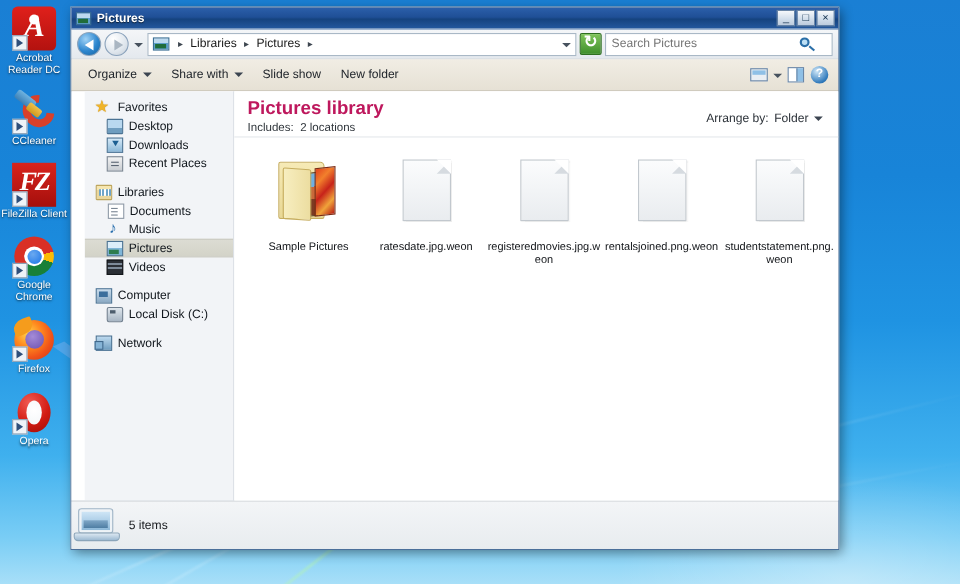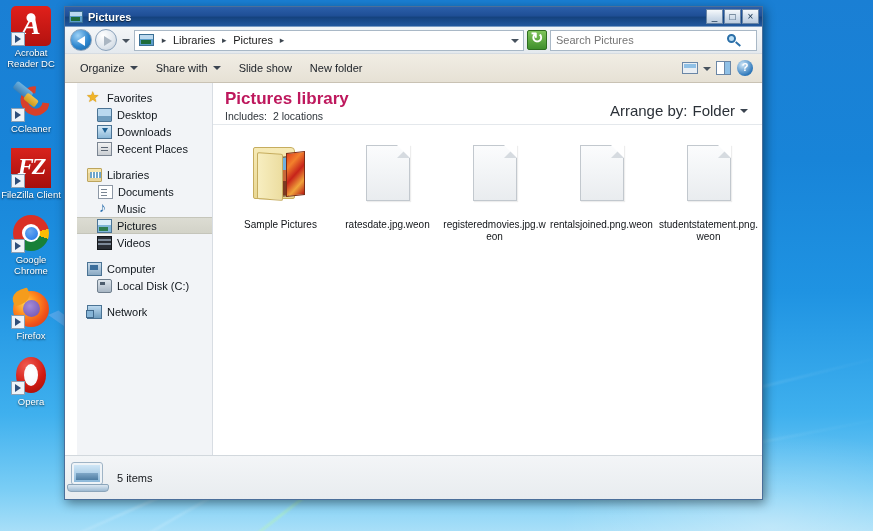--- a/index.html
+++ b/index.html
@@ -479,21 +479,21 @@
   #library-header .lh-left { flex: 1; }
   #library-title {
     font-size: 17px; color: #be185d; font-weight: bold; line-height: 20px;
   }
   #library-sub {
     font-size: 10.5px; color: #30363c; margin-top: 1px;
   }
   #library-sub .lbl { color: #30363c; }
   #arrange-by {
     display: flex; align-items: center; gap: 5px;
-    font-size: 15px; color: #2b3138; padding-top: 13px; padding-right: 4px;
+    font-size: 11px; color: #2b3138; padding-top: 13px; padding-right: 4px;
   }
   #arrange-by .av { cursor: pointer; }
   #arrange-by .caret {
     width:0;height:0;border-top:4px solid #3b4450;
     border-left:4px solid transparent;border-right:4px solid transparent;
   }
 
   
   #file-grid {
     flex: 1; padding: 12px 0 0 14px;

